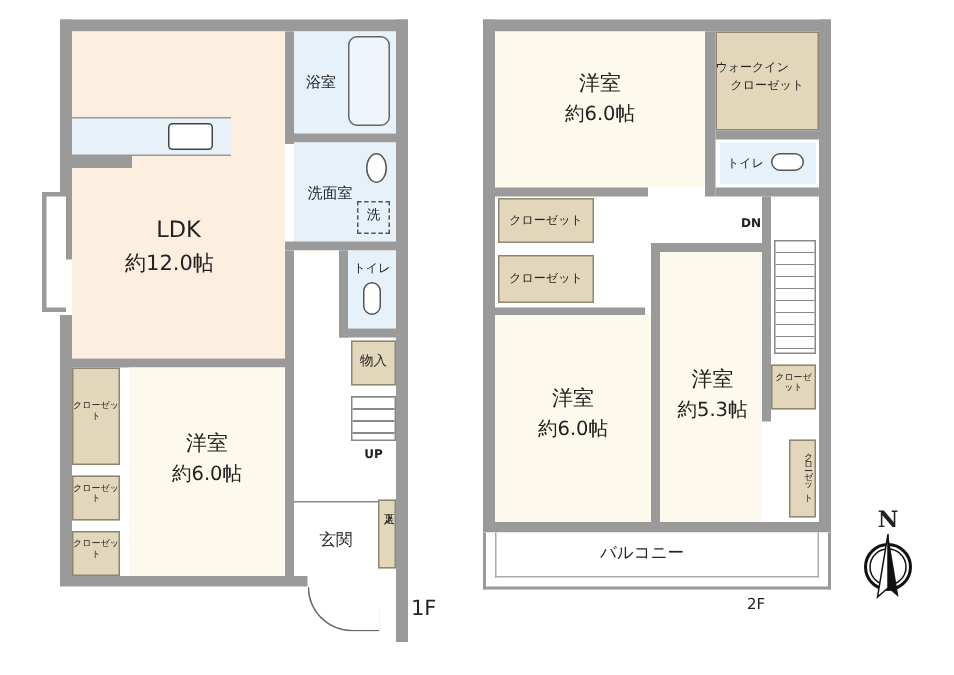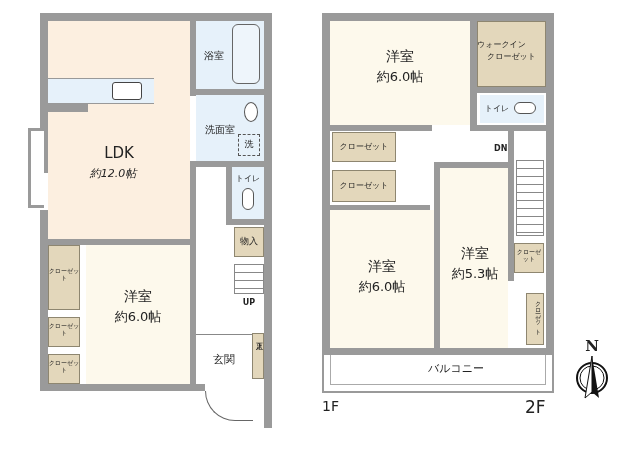--- a/index.html
+++ b/index.html
@@ -29,21 +29,21 @@
 <div class="abs wall" style="left:40px;top:384px;width:165px;height:7px;"></div>
 <div class="abs wall" style="left:264px;top:13px;width:8px;height:415px;"></div>
 
 <div class="abs room-ldk" style="left:48px;top:21px;width:142px;height:218px;"></div>
 <div class="abs room-blue" style="left:48px;top:78px;width:106px;height:26px;border-top:1px solid #999;border-bottom:1px solid #999;"></div>
 <div class="abs" style="left:112px;top:82px;width:30px;height:18px;border:1.5px solid #444;border-radius:3px;background:#fff;"></div>
 <div class="abs wall" style="left:48px;top:104px;width:40px;height:8px;"></div>
 
 <div class="abs" style="left:28px;top:128px;width:16px;height:80px;border:3px solid #9a9a9a;border-right:none;background:#fff;"></div>
 <div class="lbl" style="left:48px;top:145px;width:142px;font-size:15px;">LDK</div>
-<div class="lbl" style="left:48px;top:168px;width:130px;font-size:11px;font-style:italic;">約12.0帖</div>
+<div class="lbl" style="left:48px;top:168px;width:130px;font-size:14px;">約12.0帖</div>
 
 <div class="abs wall" style="left:190px;top:21px;width:6px;height:75px;"></div>
 
 <div class="abs room-blue" style="left:196px;top:21px;width:68px;height:68px;"></div>
 <div class="abs" style="left:232px;top:24px;width:28px;height:60px;border:1.5px solid #666;border-radius:6px;background:#eef5fb;"></div>
 <div class="lbl" style="left:196px;top:50px;width:36px;font-size:10px;">浴室</div>
 <div class="abs wall" style="left:196px;top:89px;width:68px;height:6px;"></div>
 
 <div class="abs room-blue" style="left:196px;top:95px;width:68px;height:66px;"></div>
 <div class="abs" style="left:244px;top:102px;width:14px;height:20px;border:1.5px solid #555;border-radius:50%;background:#fff;"></div>
@@ -78,21 +78,21 @@
 <div class="lbl" style="left:86px;top:288px;width:104px;font-size:14px;">洋室</div>
 <div class="lbl" style="left:86px;top:310px;width:104px;font-size:13px;">約6.0帖</div>
 
 <div class="abs room-closet" style="left:48px;top:245px;width:32px;height:65px;"></div>
 <div class="lbl" style="left:48px;top:268px;width:32px;font-size:6px;white-space:normal;word-break:break-all;">クローゼット</div>
 <div class="abs room-closet" style="left:48px;top:317px;width:32px;height:30px;"></div>
 <div class="lbl" style="left:48px;top:323px;width:32px;font-size:6px;white-space:normal;word-break:break-all;">クローゼット</div>
 <div class="abs room-closet" style="left:48px;top:354px;width:32px;height:30px;"></div>
 <div class="lbl" style="left:48px;top:360px;width:32px;font-size:6px;white-space:normal;word-break:break-all;">クローゼット</div>
 
-<div class="lbl" style="left:274px;top:398px;font-size:14px;margin-left:48px;">1F</div>
+<div class="lbl" style="left:274px;top:398px;font-size:14px;">1F</div>
 
 <div class="abs wall" style="left:322px;top:13px;width:232px;height:8px;"></div>
 <div class="abs wall" style="left:322px;top:13px;width:8px;height:340px;"></div>
 <div class="abs wall" style="left:546px;top:13px;width:8px;height:340px;"></div>
 <div class="abs wall" style="left:322px;top:348px;width:232px;height:7px;"></div>
 
 <div class="abs room-cream" style="left:330px;top:21px;width:140px;height:104px;"></div>
 <div class="lbl" style="left:330px;top:48px;width:140px;font-size:14px;">洋室</div>
 <div class="lbl" style="left:330px;top:70px;width:140px;font-size:13px;">約6.0帖</div>
 <div class="abs wall" style="left:470px;top:21px;width:7px;height:110px;"></div>
@@ -128,23 +128,23 @@
 <div class="lbl" style="left:440px;top:245px;width:70px;font-size:14px;">洋室</div>
 <div class="lbl" style="left:440px;top:267px;width:70px;font-size:13px;">約5.3帖</div>
 
 <div class="abs room-closet" style="left:514px;top:243px;width:30px;height:30px;"></div>
 <div class="lbl" style="left:514px;top:249px;width:30px;font-size:6px;white-space:normal;word-break:break-all;">クローゼット</div>
 <div class="abs room-closet" style="left:526px;top:293px;width:18px;height:52px;"></div>
 <div class="lbl vtext" style="left:529px;top:297px;width:12px;font-size:6px;">クローゼット</div>
 
 <div class="abs" style="left:322px;top:355px;width:232px;height:38px;border:2px solid #9a9a9a;border-top:none;background:#fff;"></div>
 <div class="abs" style="left:330px;top:355px;width:216px;height:30px;border:1px solid #aaa;border-top:none;"></div>
-<div class="lbl" style="left:330px;top:363px;width:196px;font-size:11px;margin-left:28px;">バルコニー</div>
+<div class="lbl" style="left:330px;top:363px;width:196px;font-size:11px;">バルコニー</div>
 
-<div class="lbl" style="left:525px;top:398px;font-size:17px;">2F</div>
+<div class="lbl" style="left:498px;top:398px;font-size:10px;">2F</div>
 
 <div class="lbl" style="left:582px;top:338px;width:20px;font-size:15px;font-weight:bold;font-family:'DejaVu Serif',serif;">N</div>
 <svg class="abs" style="left:572px;top:352px;" width="40" height="50" viewBox="0 0 40 50">
   <circle cx="20" cy="26" r="15" fill="none" stroke="#111" stroke-width="2"></circle>
   <circle cx="20" cy="26" r="12" fill="none" stroke="#111" stroke-width="1"></circle>
   <polygon points="20,4 13,46 20,40" fill="#fff" stroke="#111" stroke-width="1"></polygon>
   <polygon points="20,4 27,46 20,40" fill="#111"></polygon>
 </svg>
 
 </body></html>

